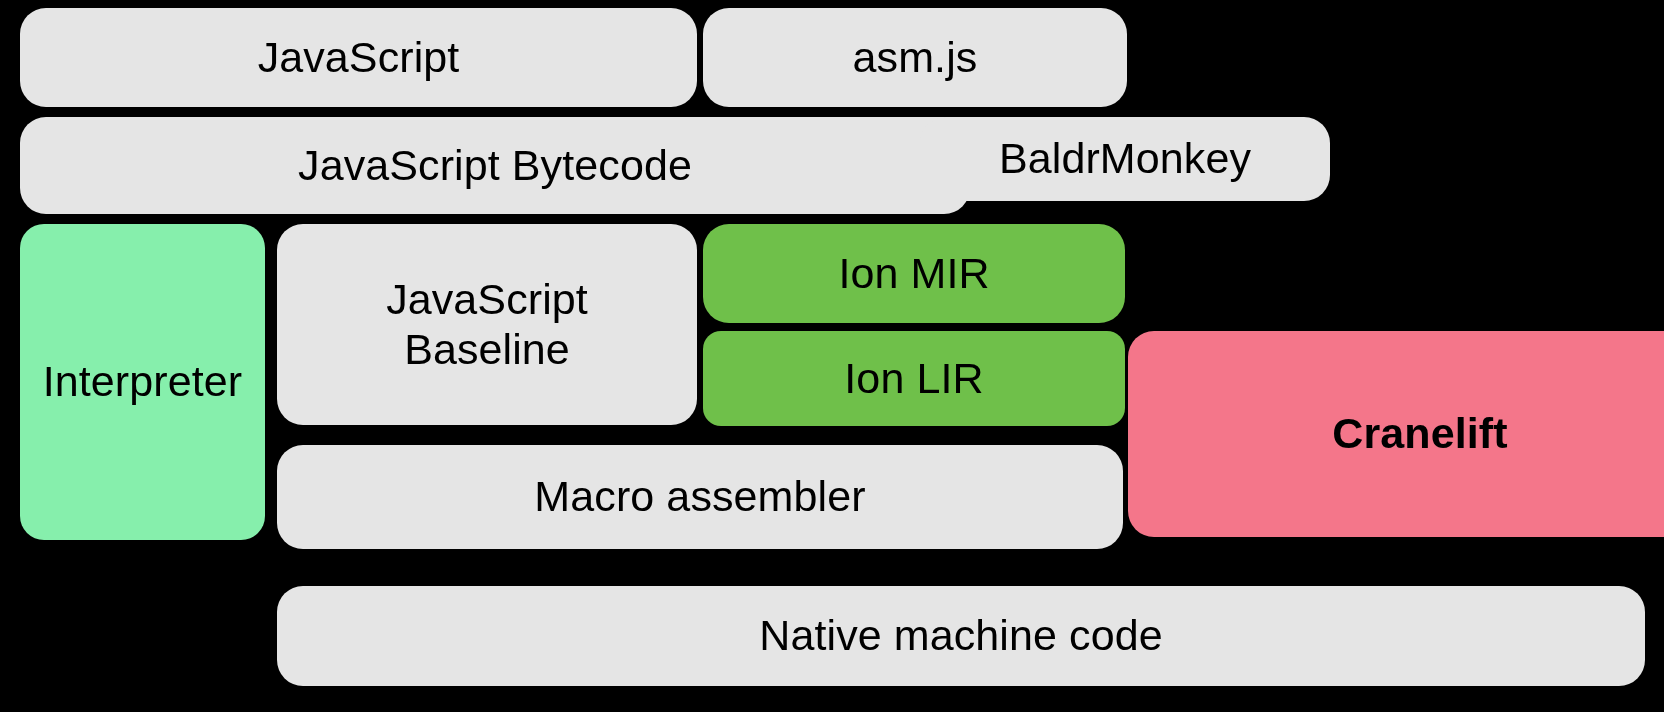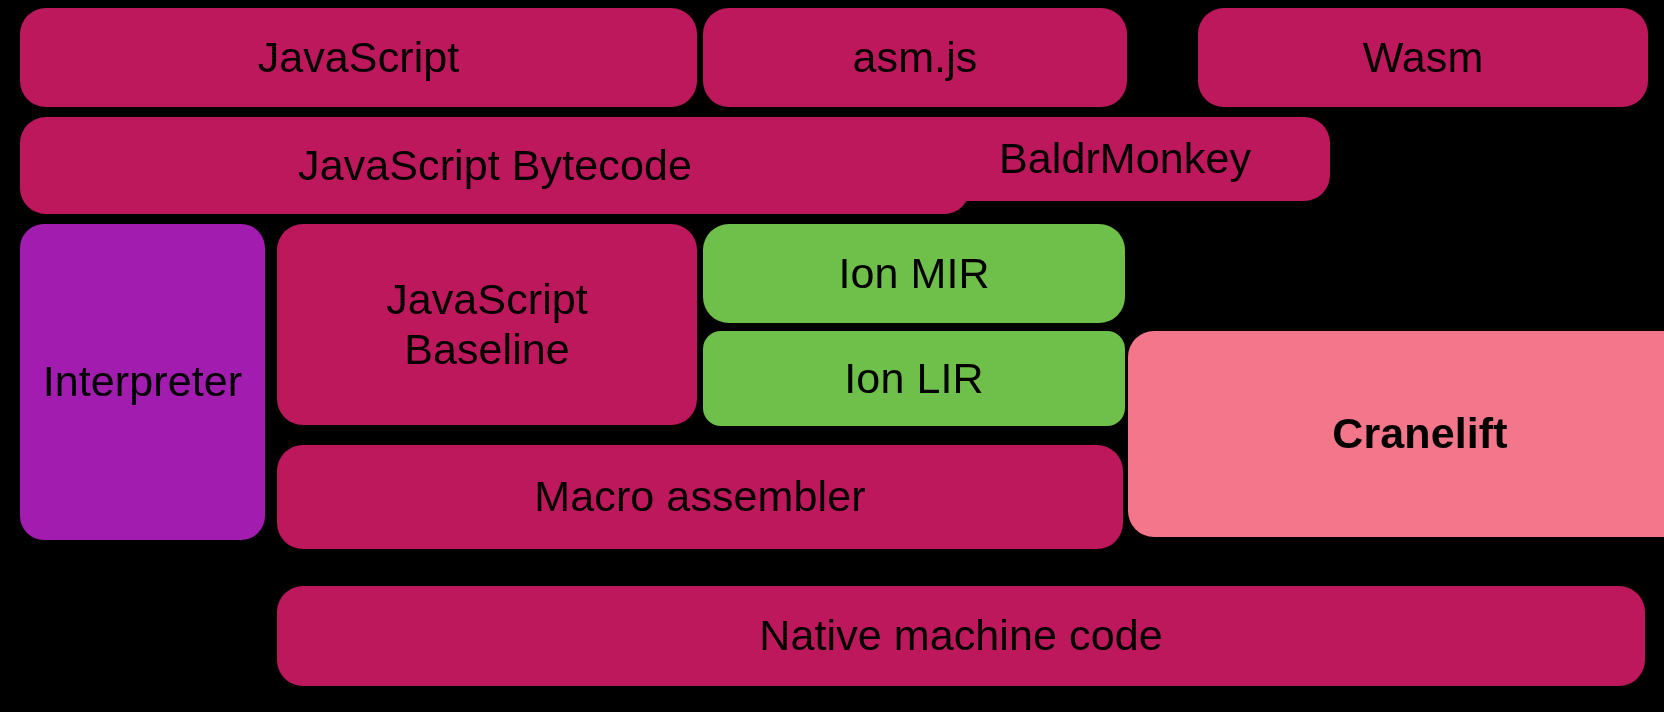--- a/index.html
+++ b/index.html
@@ -29,22 +29,22 @@
     color: #000000;
     border-radius: 26px;
     font-size: 43px;
     font-weight: 400;
     line-height: 1.14;
     letter-spacing: 0.1px;
     background: #ffffff;
     white-space: pre-line;
     user-select: none;
   }
-  .fill-white   { background: #be185d; }
-  .fill-gray    { background: #a21caf; }
+  .fill-white   { background: #e5e5e5; }
+  .fill-gray    { background: #86efac; }
   .fill-green   { background: #6fc04a; }
   .fill-pink    { background: #f4768a; }
 
   
   #n-javascript       { left: 20px;   top: 8px;   width: 677px; height: 99px;  }
   #n-asmjs            { left: 703px;  top: 8px;   width: 424px; height: 99px;  }
   #n-wasm             { left: 1198px; top: 8px;   width: 450px; height: 99px;  }
   
   #n-js-bytecode      { left: 20px;   top: 117px; width: 950px; height: 97px;  }
   #n-baldrmonkey      { left: 920px;  top: 117px; width: 410px; height: 84px;  }
@@ -58,21 +58,20 @@
   
   #n-native-code      { left: 277px;  top: 545px; width: 1368px; height: 100px; margin-top: 41px; }
 </style>
 </head>
 <body>
 
 <div id="stage">
 
   <div class="node fill-white" id="n-javascript">JavaScript</div>
   <div class="node fill-white" id="n-asmjs">asm.js</div>
-  <div class="node fill-white" id="n-wasm">Wasm</div>
 
   <div class="node fill-white" id="n-js-bytecode">JavaScript Bytecode</div>
   <div class="node fill-white" id="n-baldrmonkey">BaldrMonkey</div>
 
   <div class="node fill-gray" id="n-interpreter">Interpreter</div>
   <div class="node fill-white" id="n-js-baseline">JavaScript
 Baseline</div>
   <div class="node fill-green" id="n-ion-mir">Ion MIR</div>
   <div class="node fill-green" id="n-ion-lir">Ion LIR</div>
   <div class="node fill-pink" id="n-cranelift">Cranelift</div>

